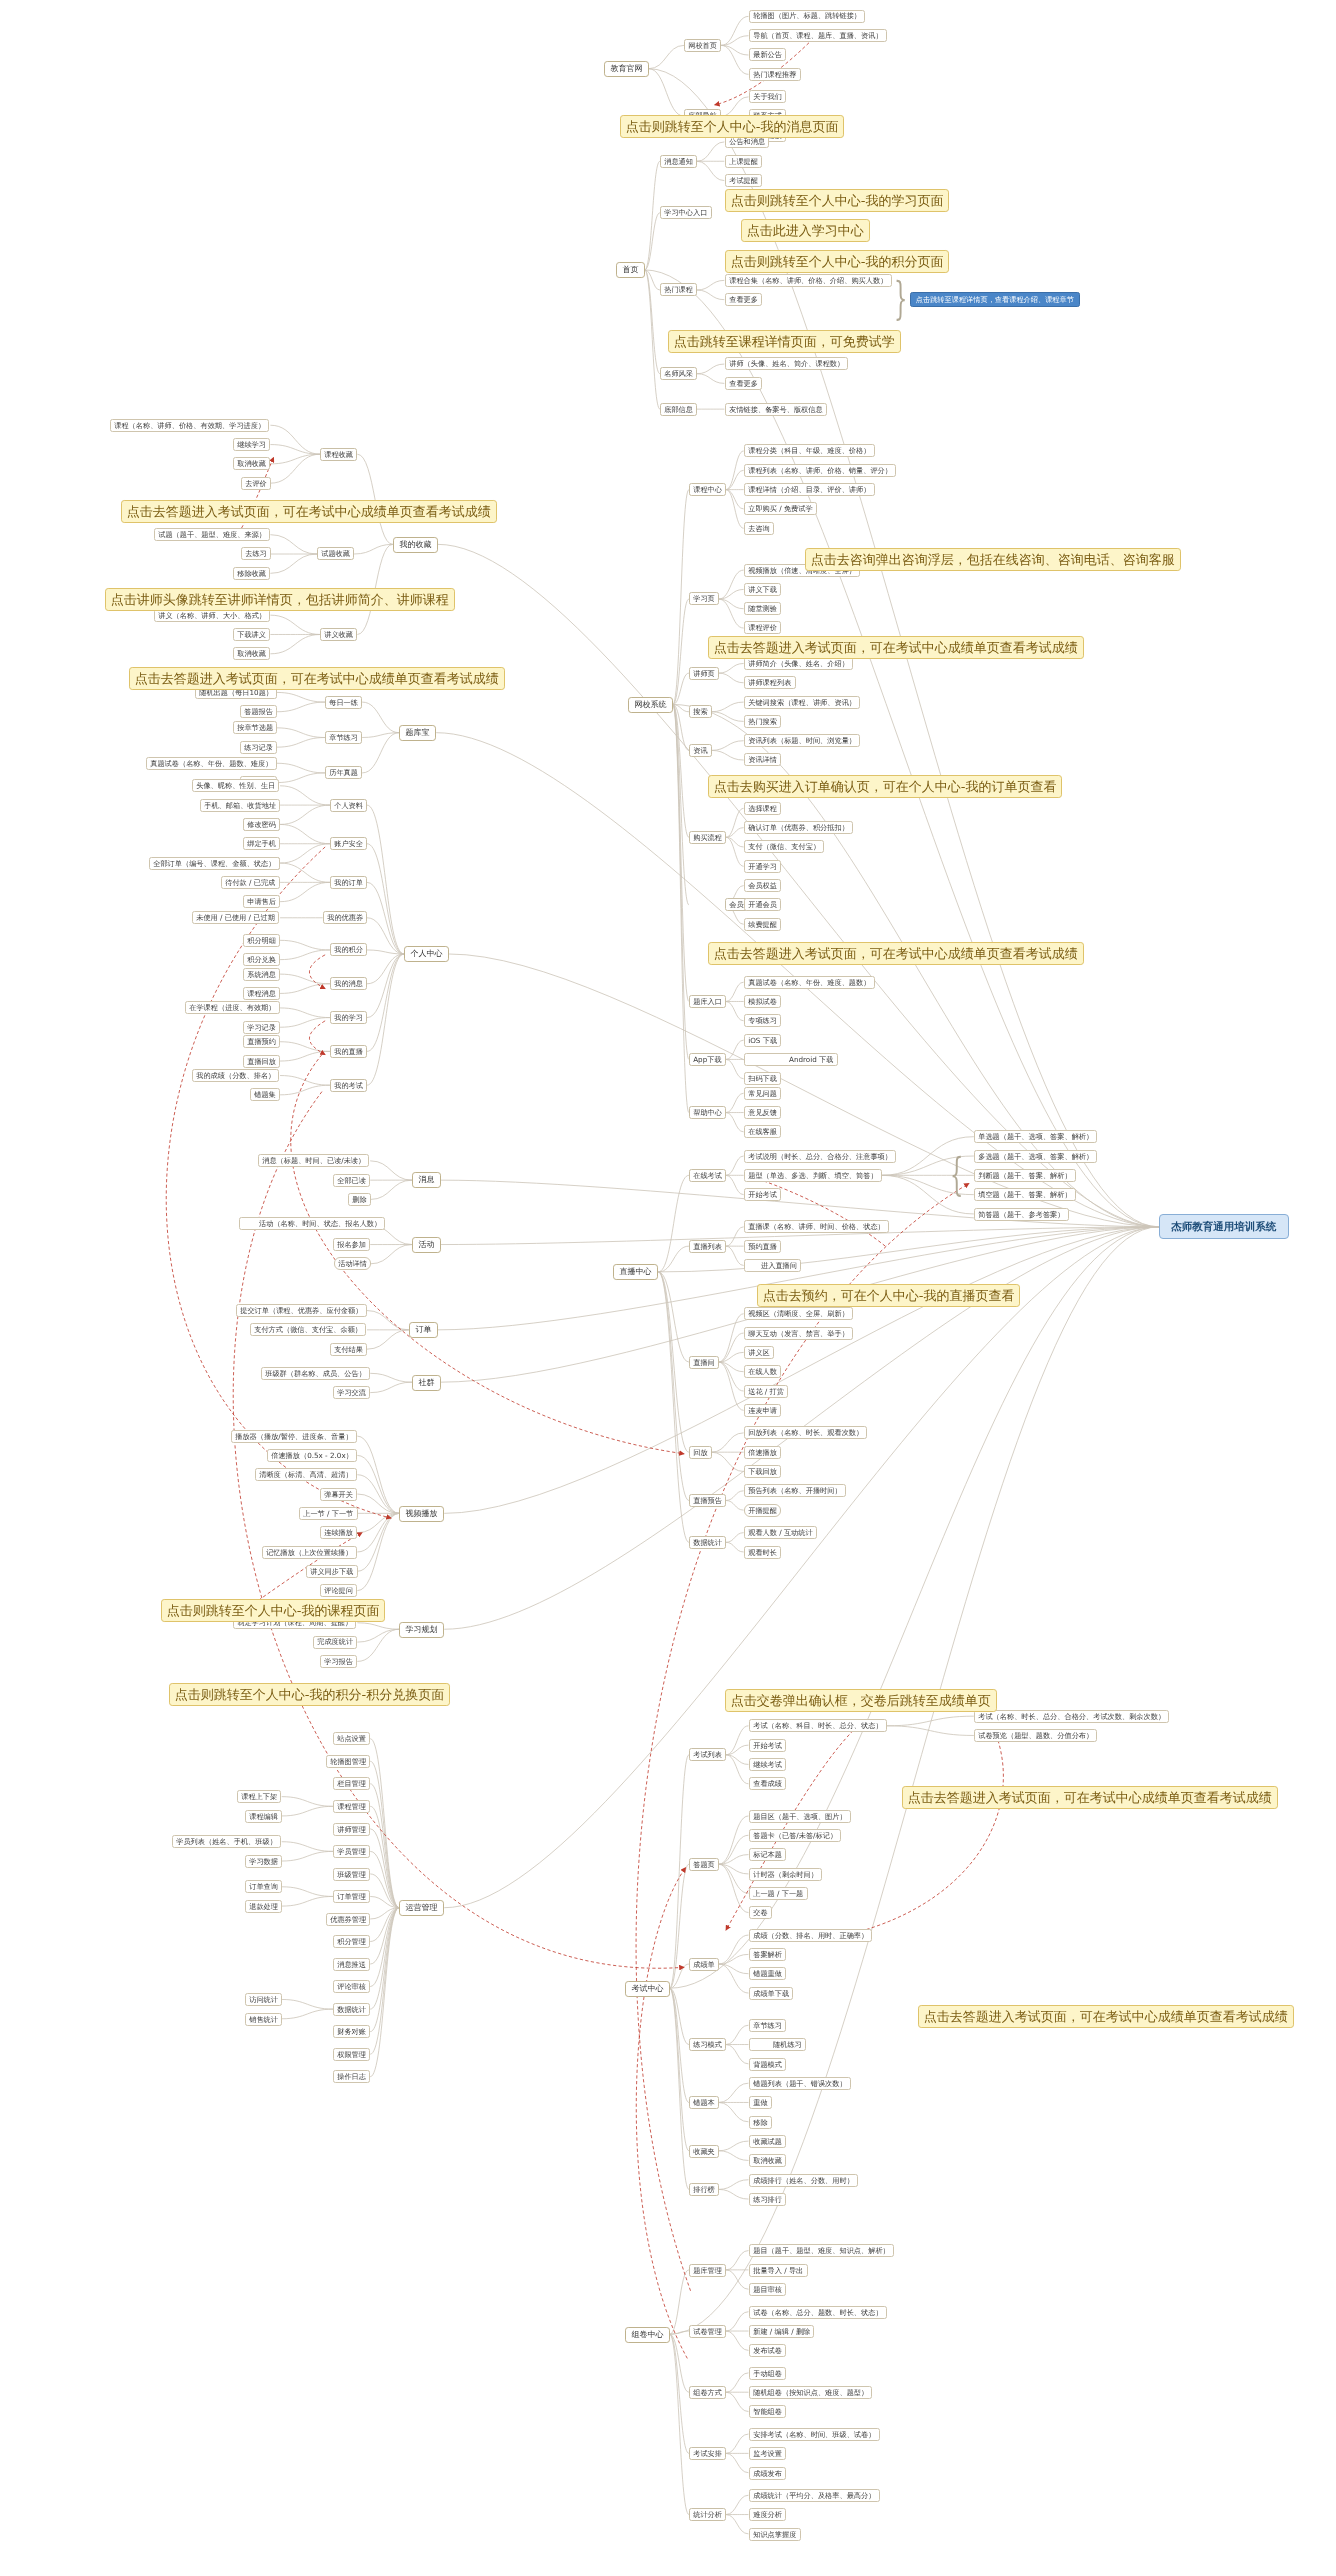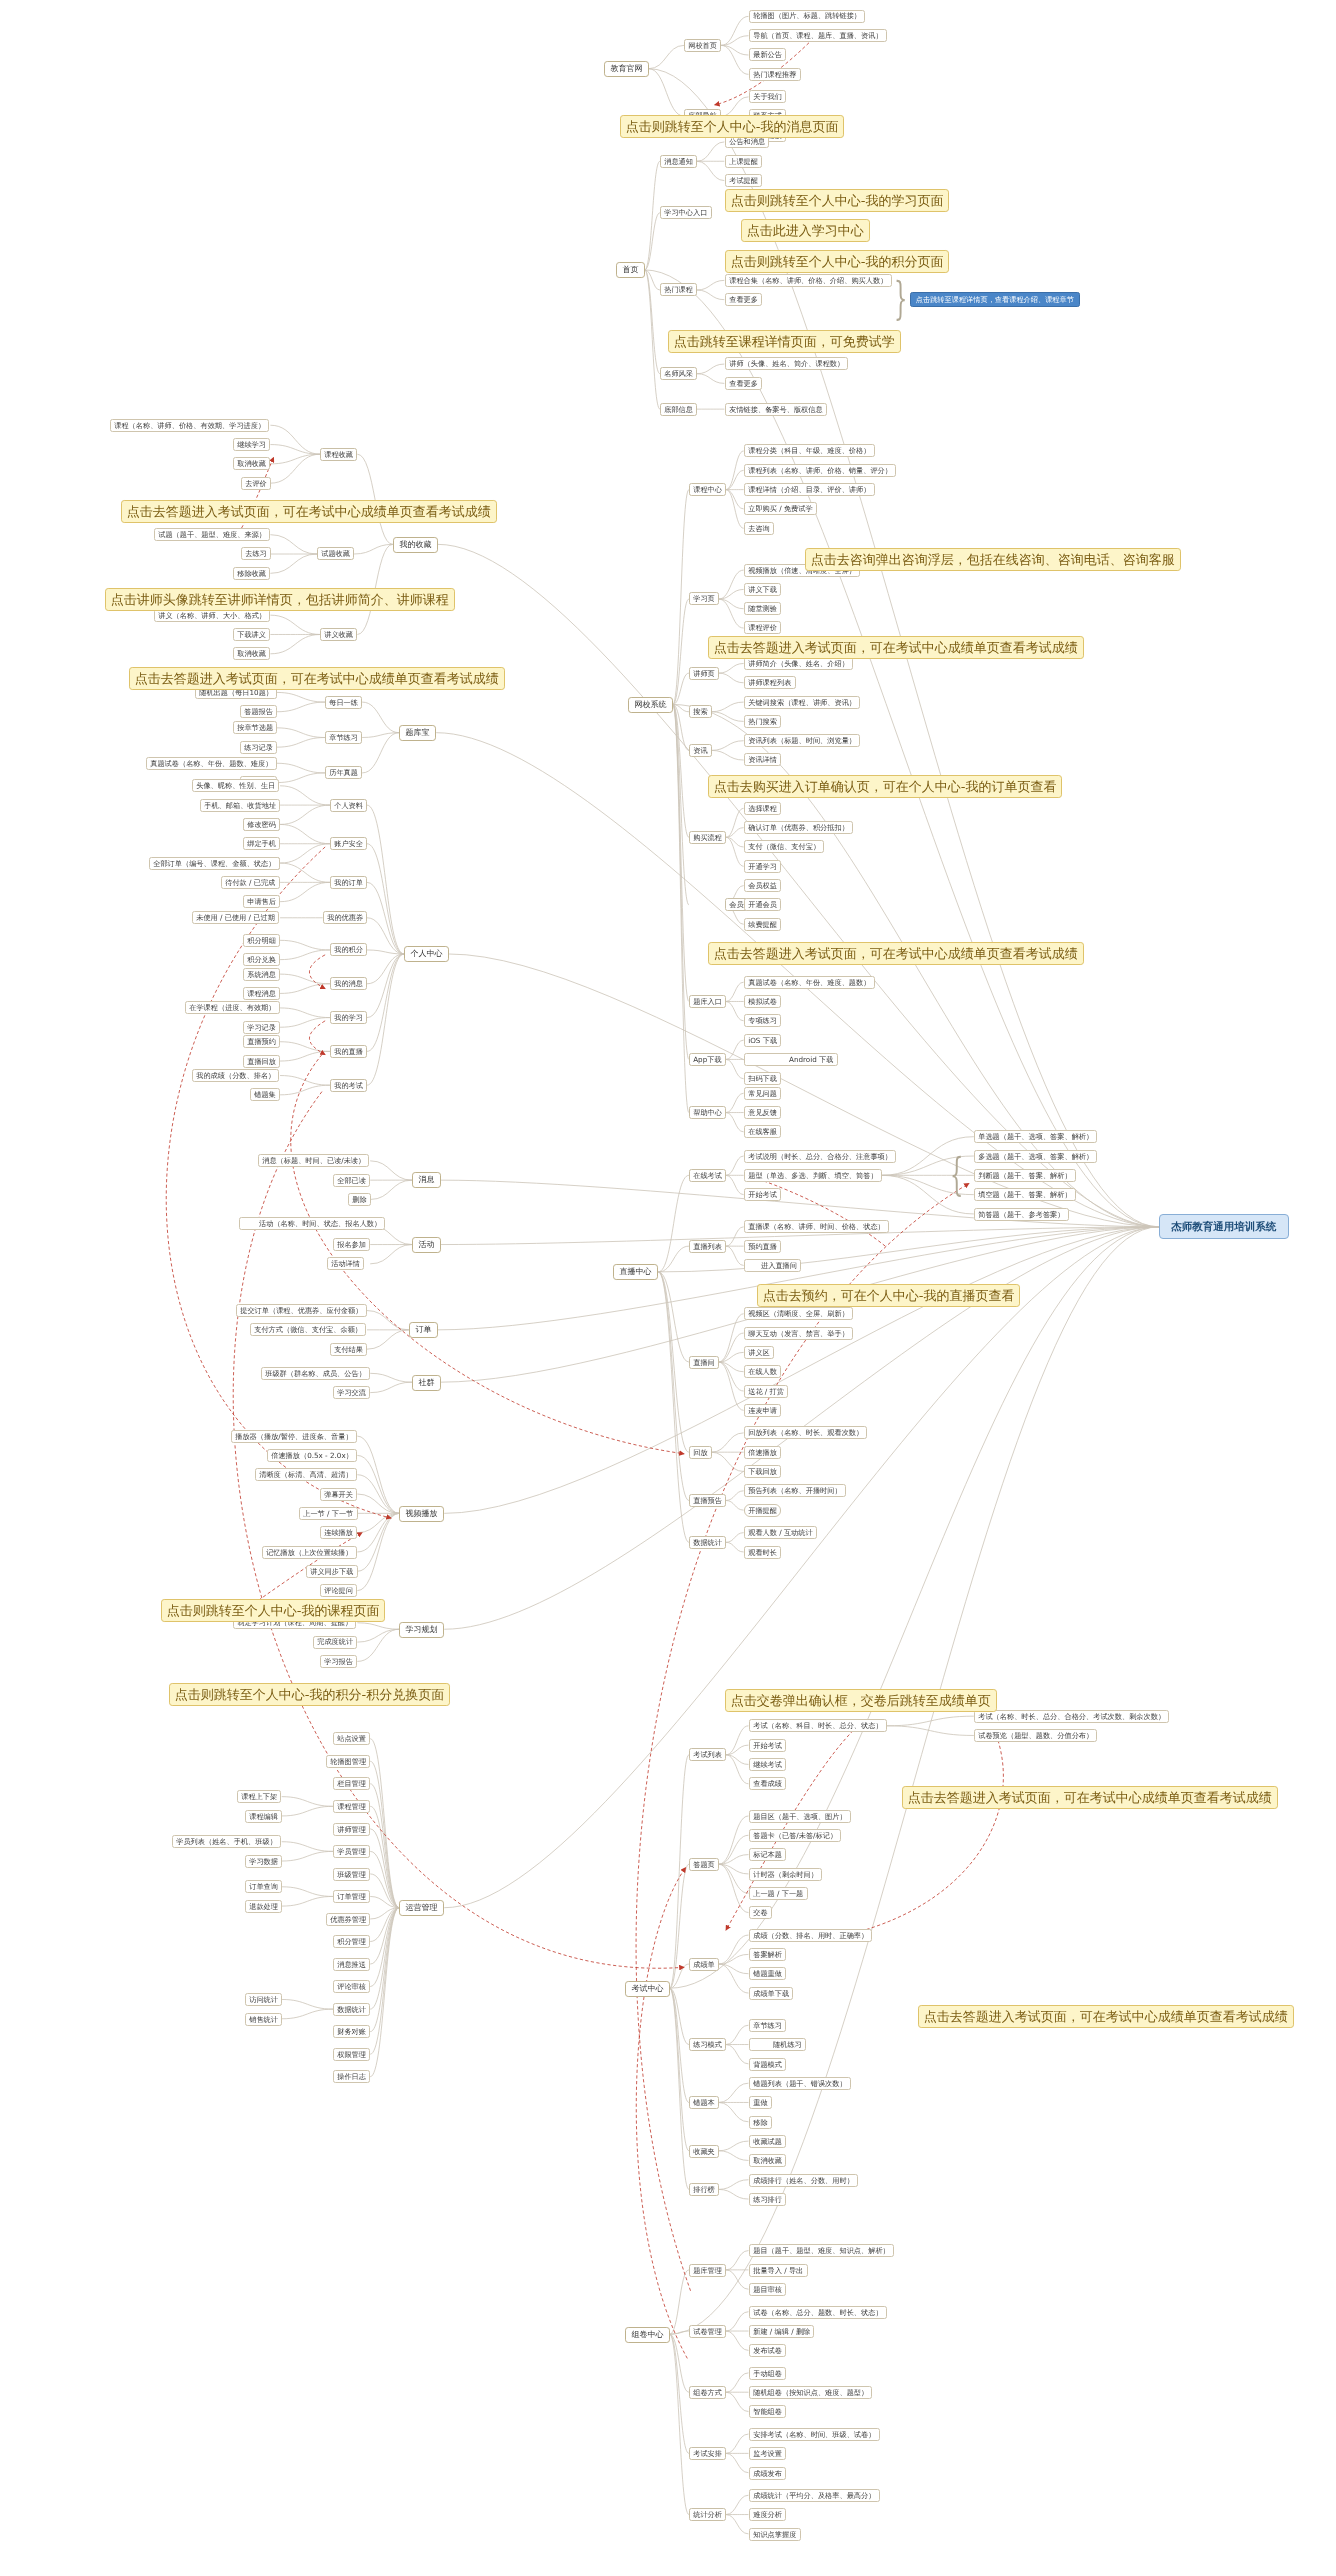--- a/index.html
+++ b/index.html
@@ -395,21 +395,21 @@
     <div class="node" style="left: 243px; top: 1035px;">直播预约</div>
     <div class="node" style="left: 243px; top: 1055px;">直播回放</div>
     <div class="node hub" style="left: 330px; top: 1079px;">我的考试</div>
     <div class="node" style="left: 192px; top: 1069px;">我的成绩（分数、排名）</div>
     <div class="node" style="left: 250px; top: 1088px;">错题集</div>
     <div class="node" style="left: 258px; top: 1154px;">消息（标题、时间、已读/未读）</div>
     <div class="node" style="left: 333px; top: 1174px;">全部已读</div>
     <div class="node" style="left: 348px; top: 1193px;">删除</div>
     <div class="node" style="left: 239px; top: 1217px; padding-left: 19px;">活动（名称、时间、状态、报名人数）</div>
     <div class="node" style="left: 333px; top: 1238px;">报名参加</div>
-    <div class="node" style="left: 327px; top: 1257px;">活动详情</div>
+    <div class="node" style="left: 334px; top: 1257px; border-radius: 6px;">活动详情</div>
     <div class="node" style="left: 236px; top: 1304px;">提交订单（课程、优惠券、应付金额）</div>
     <div class="node" style="left: 250px; top: 1323px;">支付方式（微信、支付宝、余额）</div>
     <div class="node" style="left: 330px; top: 1343px;">支付结果</div>
     <div class="node" style="left: 261px; top: 1367px;">班级群（群名称、成员、公告）</div>
     <div class="node" style="left: 333px; top: 1386px;">学习交流</div>
     <div class="node" style="left: 231px; top: 1430px;">播放器（播放/暂停、进度条、音量）</div>
     <div class="node" style="left: 267px; top: 1449px;">倍速播放（0.5x - 2.0x）</div>
     <div class="node" style="left: 255px; top: 1468px;">清晰度（标清、高清、超清）</div>
     <div class="node" style="left: 320px; top: 1488px;">弹幕开关</div>
     <div class="node" style="left: 299px; top: 1507px;">上一节 / 下一节</div>

